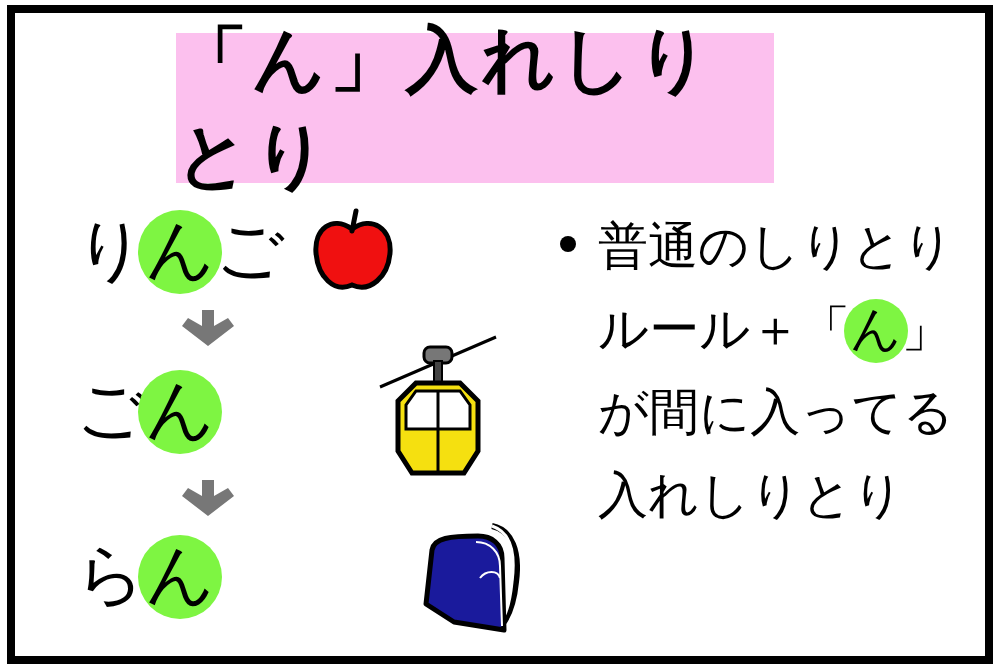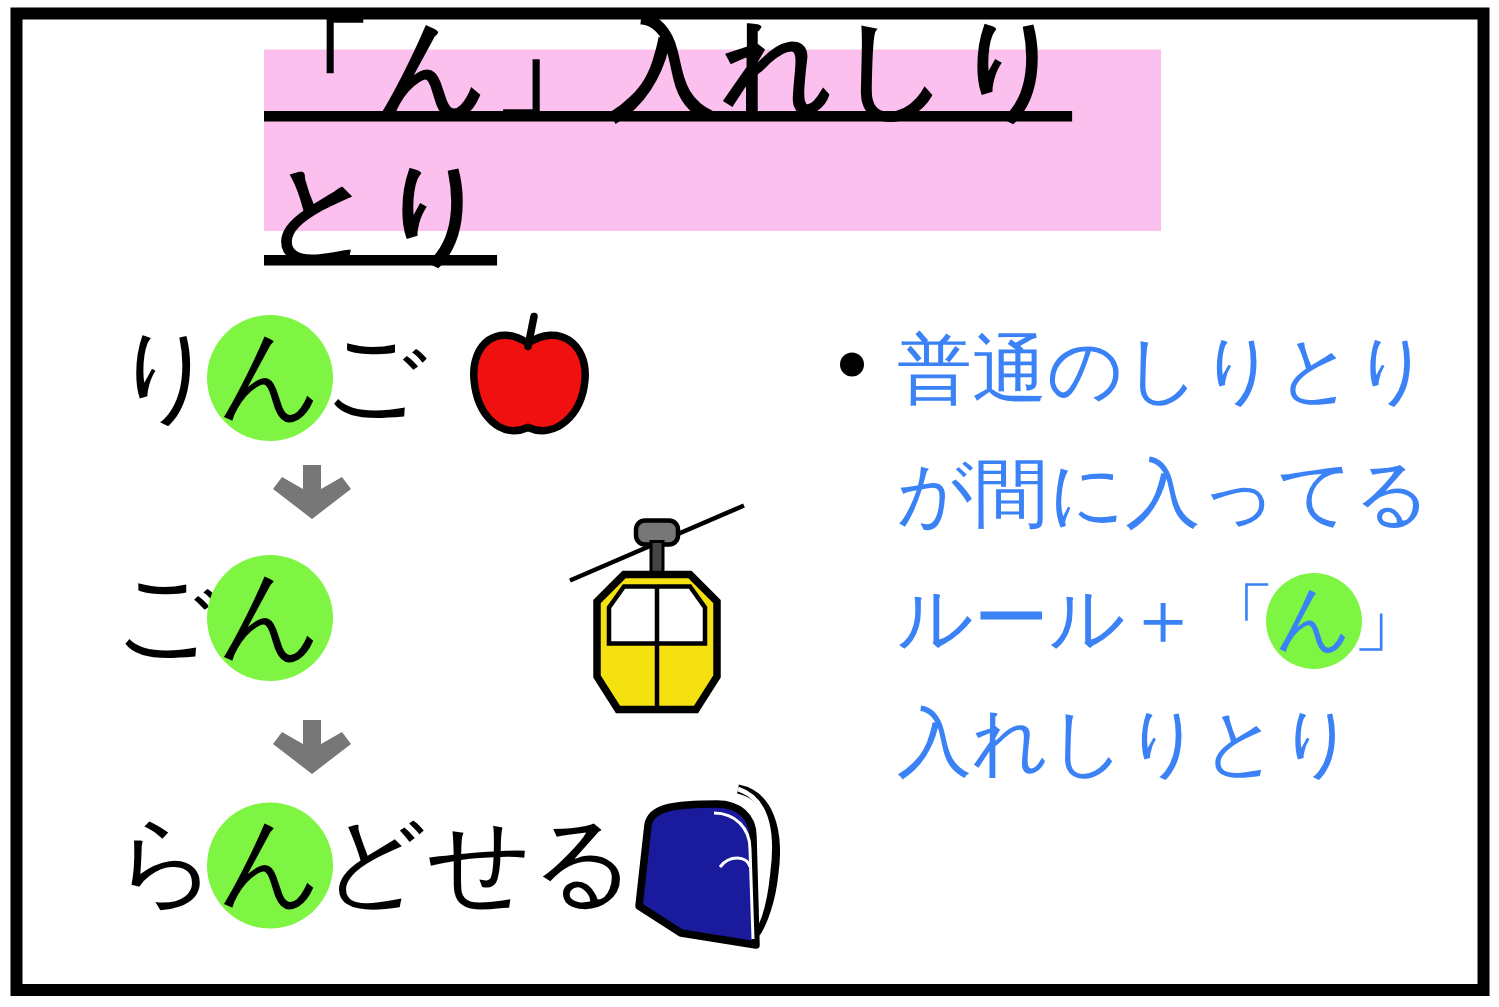--- a/index.html
+++ b/index.html
@@ -1,25 +1,25 @@
 <!DOCTYPE html>
 <html><head>
 <meta charset="utf-8">
 <style>
   html,body{margin:0;padding:0;background:#ffffff;}
   body{width:999px;height:671px;position:relative;overflow:hidden;font-family:"DejaVu Sans",sans-serif;}
   .frame{position:absolute;left:7px;top:5px;width:970px;height:643px;border:8px solid #000;background:#fff;}
-  .title-box{position:absolute;left:176px;top:33px;width:598px;height:121px;background:#fcc0ee;display:flex;align-items:center;justify-content:center;text-decoration:underline;}
+  .title-box{position:absolute;left:176px;top:33px;width:598px;height:150px;background:#fcc0ee;display:flex;align-items:center;justify-content:center;}
   .title-text{font-size:72px;font-weight:bold;color:#000;letter-spacing:4px;font-family:"DejaVu Sans",sans-serif;}
   .word{position:absolute;display:flex;align-items:center;font-size:68px;color:#000;font-family:"DejaVu Sans",sans-serif;}
   .hl{position:relative;display:inline-block;}
   .hl::before{content:"";position:absolute;left:50%;top:52%;width:84px;height:84px;border-radius:50%;background:#7ef542;transform:translate(-50%,-50%);z-index:0;}
   .hl span{position:relative;z-index:1;}
   .arrow{position:absolute;width:56px;height:40px;}
-  .desc{position:absolute;left:560px;top:205px;font-size:50px;line-height:83px;color:#3b82f6;font-family:"DejaVu Sans",sans-serif;}
+  .desc{position:absolute;left:560px;top:205px;font-size:50px;line-height:83px;color:#000000;font-family:"DejaVu Sans",sans-serif;}
   .desc .line{white-space:nowrap;}
   .bullet{display:inline-block;width:16px;height:16px;border-radius:50%;background:#000;margin-right:22px;vertical-align:middle;position:relative;top:-6px;}
   .small-hl{position:relative;display:inline-block;}
   .small-hl::before{content:"";position:absolute;left:50%;top:52%;width:64px;height:64px;border-radius:50%;background:#7ef542;transform:translate(-50%,-50%);}
   .small-hl span{position:relative;}
   svg{display:block;}
 </style>
 </head>
 <body>
 
@@ -64,38 +64,37 @@
 
 <div class="arrow" style="left:180px;top:478px;">
   <svg width="56" height="40" viewBox="0 0 56 40">
       <path d="M22 2 H34 V18 L48 10 L54 18 L28 38 L2 18 L8 10 L22 18 Z" fill="#777"></path>
     </svg>
 </div>
 
 <div class="word" style="left:76px;top:530px;">
   <span>ら</span>
   <span class="hl"><span>ん</span></span>
-  <span>どせる</span>
 </div>
 <div style="position:absolute;left:420px;top:522px;">
   <svg width="100" height="115" viewBox="0 0 100 115">
     <path d="M72 4 C92 8,100 30,96 60 C94 80,88 94,84 100" fill="none" stroke="#000" stroke-width="6"></path>
     <path d="M72 4 C90 10,96 30,92 60 C90 80,86 92,82 98" fill="none" stroke="#fff" stroke-width="3"></path>
     <path d="M12 28 C14 16,30 14,58 14 C72 14,82 22,82 36 L84 108 L34 100 L6 82 Z" fill="#1a1a9c" stroke="#000" stroke-width="5" stroke-linejoin="round"></path>
     <path d="M56 20 C70 20,80 30,80 44 L82 104" fill="none" stroke="#fff" stroke-width="2"></path>
     <path d="M60 56 C66 48,78 48,80 56" fill="none" stroke="#fff" stroke-width="2"></path>
   </svg>
 </div>
 
 <div class="desc">
   <div class="line">
     <span class="bullet"></span><span>普通のしりとり</span>
   </div>
   <div class="line" style="padding-left:38px;">
-    <span>が間に入ってる</span>
+    <span>ルール＋「</span><span class="small-hl"><span>ん</span></span><span>」</span>
   </div>
   <div class="line" style="padding-left:38px;">
-    <span>ルール＋「</span><span class="small-hl"><span>ん</span></span><span>」</span>
+    <span>が間に入ってる</span>
   </div>
   <div class="line" style="padding-left:38px;">
     <span>入れしりとり</span>
   </div>
 </div>
 
 </body></html>

